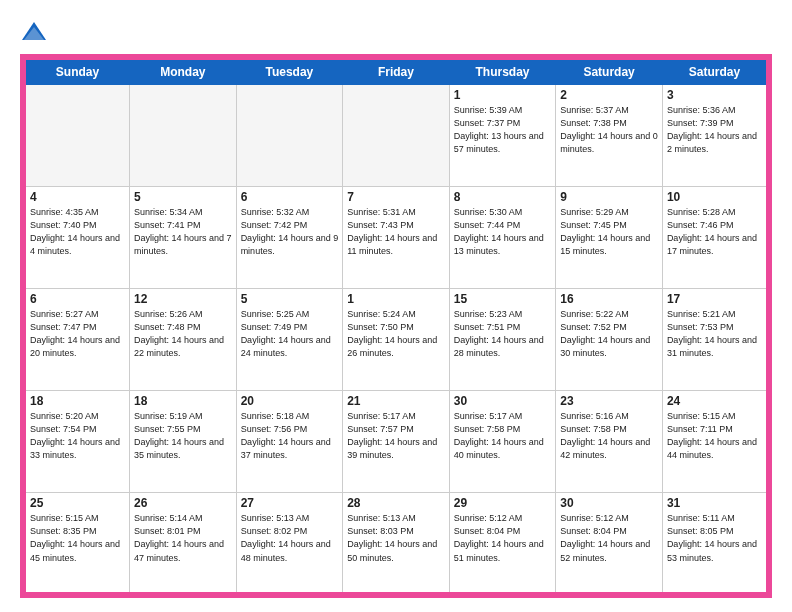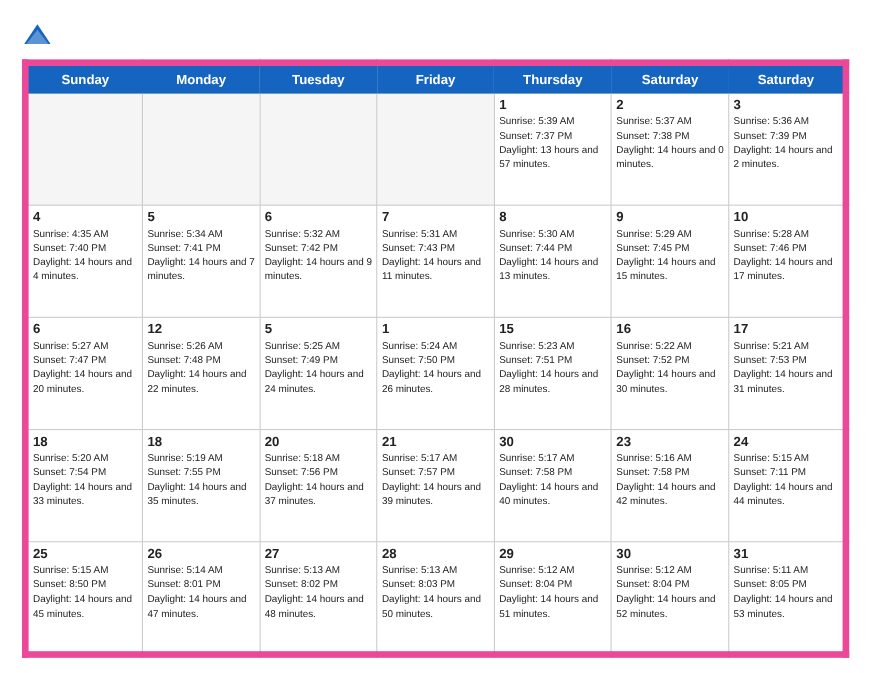--- a/index.html
+++ b/index.html
@@ -313,21 +313,21 @@
             <div class="cell-info">Sunrise: 5:15 AM
 Sunset: 7:11 PM
 Daylight: 14 hours
 and 44 minutes.</div>
           </td>
         </tr>
         <tr>
           <td>
             <span class="day-num">25</span>
             <div class="cell-info">Sunrise: 5:15 AM
-Sunset: 8:50 PM
+Sunset: 8:35 PM
 Daylight: 14 hours
 and 45 minutes.</div>
           </td>
           <td>
             <span class="day-num">26</span>
             <div class="cell-info">Sunrise: 5:14 AM
 Sunset: 8:01 PM
 Daylight: 14 hours
 and 47 minutes.</div>
           </td>

